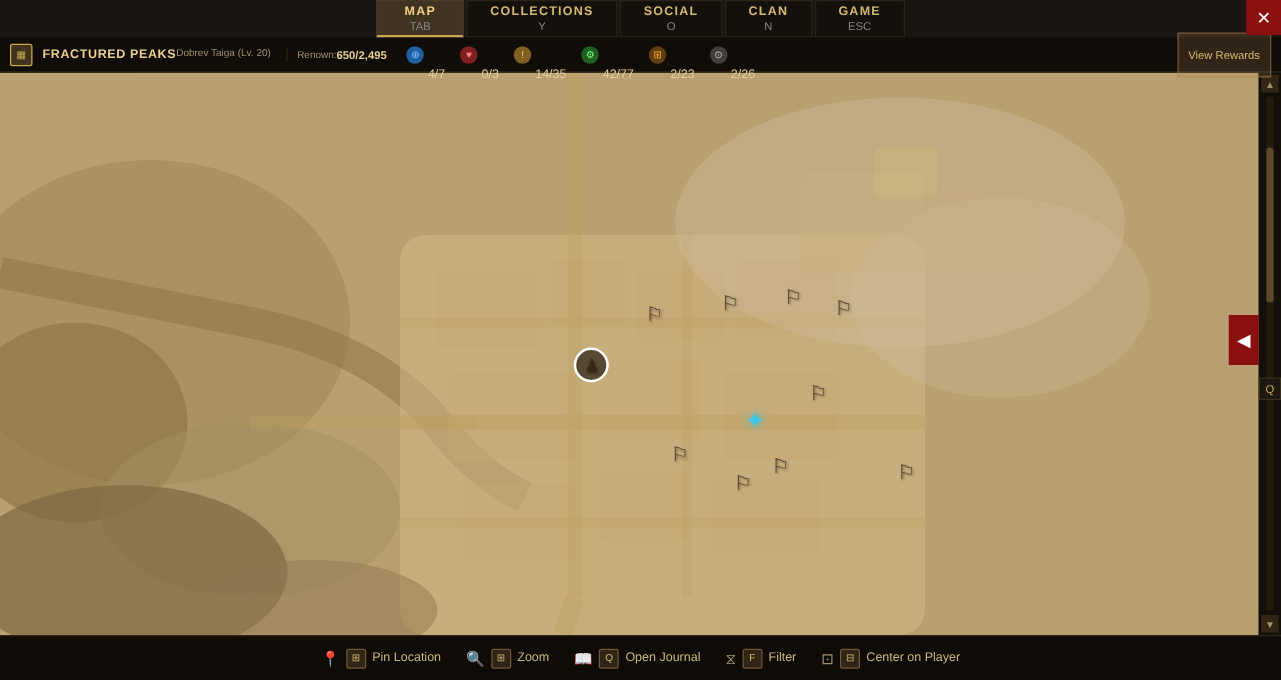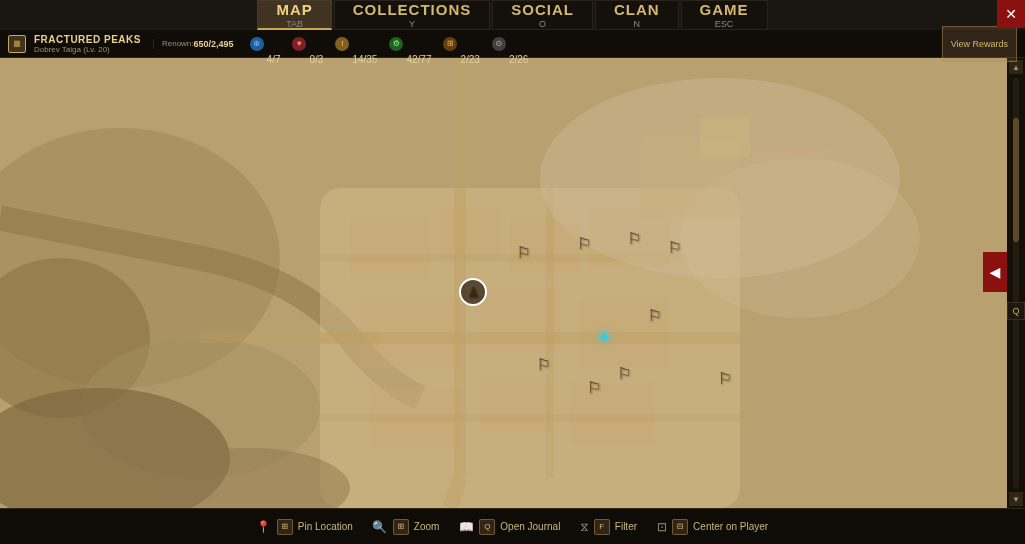--- a/index.html
+++ b/index.html
@@ -39,21 +39,21 @@
       margin: 0 1px;
       min-width: 70px;
     }
 
     .nav-tab.active {
       background: rgba(180,140,80,0.25);
       border-bottom: 2px solid #c8a850;
     }
 
     .nav-tab .tab-label {
-      font-size: 15px;
+      font-size: 10px;
       font-weight: bold;
       color: #d4b870;
       letter-spacing: 1px;
       text-transform: uppercase;
     }
 
     .nav-tab.active .tab-label {
       color: #f0d080;
     }
 
@@ -107,21 +107,20 @@
       align-items: center;
       justify-content: center;
       font-size: 8px;
       color: #c8a850;
       margin-right: 4px;
       flex-shrink: 0;
     }
 
     #zone-info {
       display: flex;
-      flex-direction: column;
       margin-right: 8px;
     }
 
     #zone-info .zone-name {
       font-size: 10px;
       font-weight: bold;
       color: #e8d090;
       letter-spacing: 0.5px;
     }
 

